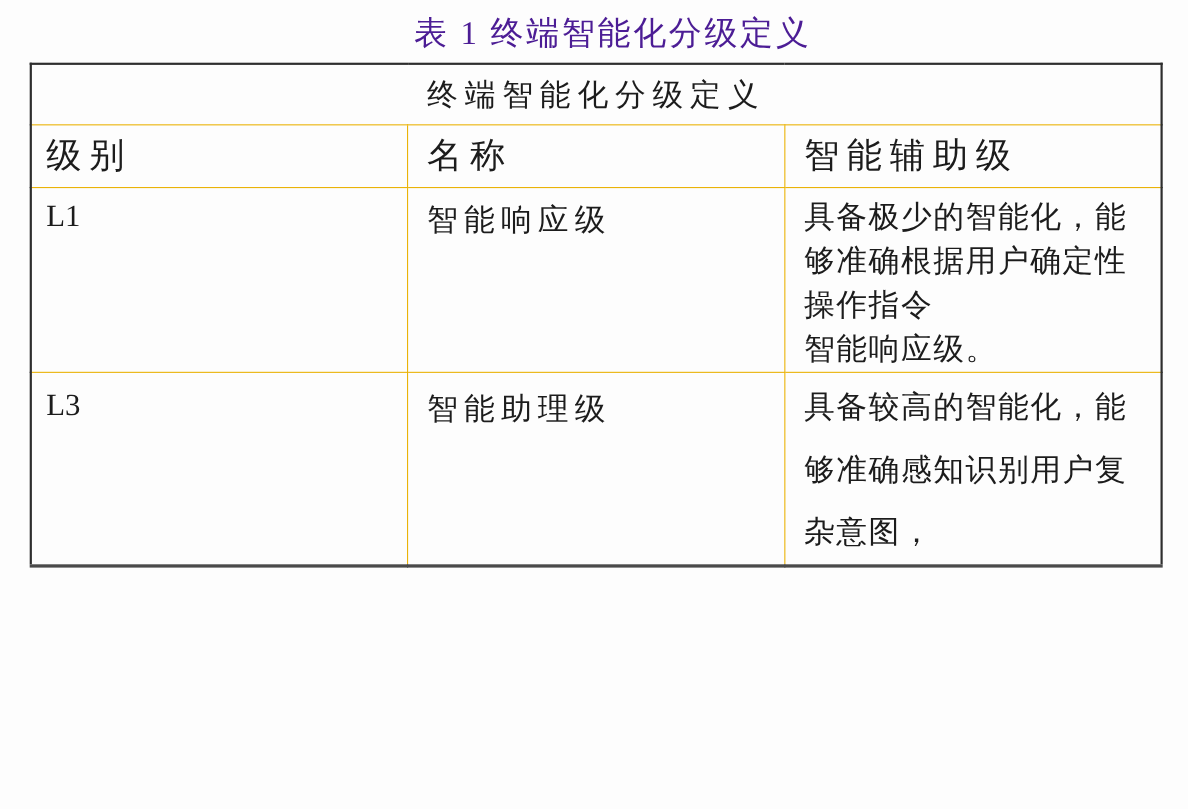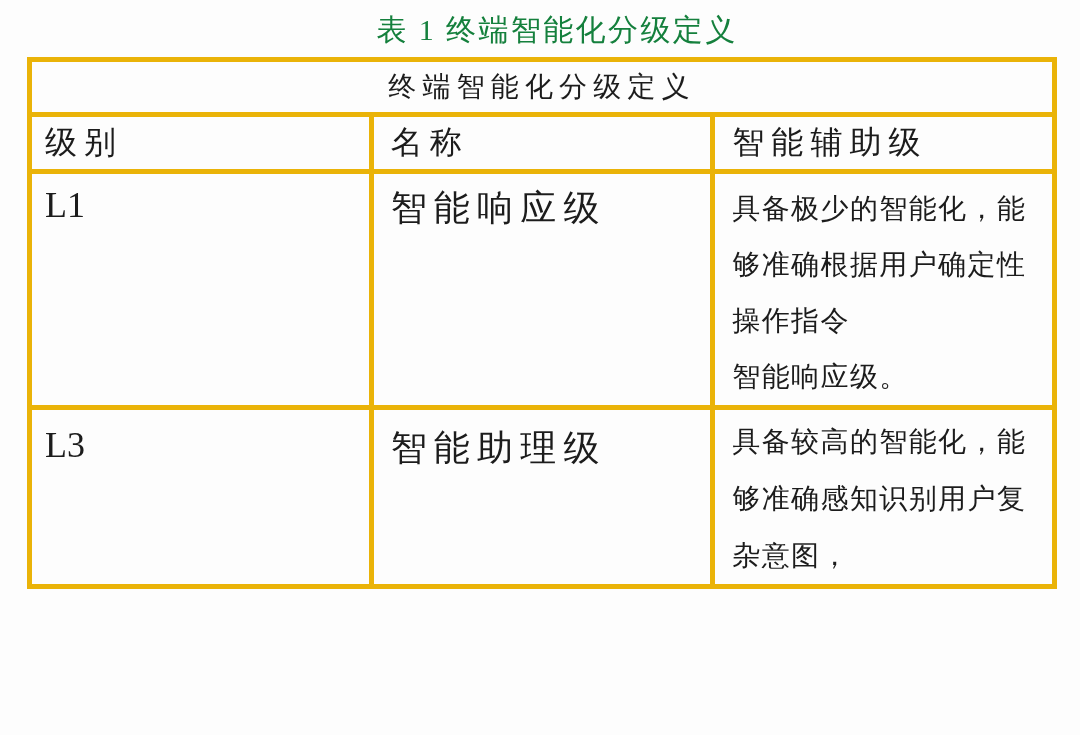--- a/index.html
+++ b/index.html
@@ -15,33 +15,33 @@
     font-family: "Liberation Serif", "DejaVu Serif", serif;
     color: #1c1c1c;
     overflow: hidden;
   }
   .doc-title {
     padding-top: 10px;
     height: 47px;
     text-align: center;
     font-size: 30px;
     letter-spacing: 0.08em;
-    color: #15803d;
+    color: #4c1d95;
     margin-left: 34px;
   }
   table.grading-table {
     border-collapse: collapse;
     table-layout: fixed;
     margin-left: 27px;
     width: 1030px;
     border: 2px solid #2e2e2e;
     border-bottom: 3px solid #4a4a4a;
   }
   table.grading-table td, table.grading-table th {
-    border: 5px solid #eab308;
+    border: 1px solid #eab308;
     font-weight: normal;
     vertical-align: top;
     box-sizing: border-box;
     padding: 0;
   }
   .merged-header {
     height: 55px;
     text-align: center;
     vertical-align: middle !important;
     font-size: 28px;
@@ -52,28 +52,28 @@
     vertical-align: middle !important;
     font-size: 32px;
     letter-spacing: 0.22em;
   }
   .cell-level { width: 105px; padding-left: 13px !important; }
   .cell-name  { width: 198px; padding-left: 17px !important; letter-spacing: 0.2em; font-family: Liberation Mono, monospace; }
   .cell-def   { padding-left: 17px !important; padding-right: 6px !important; letter-spacing: 0.05em; }
 
   tr.data-row .cell-level,
   tr.data-row .cell-name {
-    font-size: 36px;
+    font-size: 28px;
     padding-top: 14px !important;
   }
   tr.data-row .cell-def { font-size: 28px; }
   tr.data-row .def-line { display: block; }
 
   tr.row-l1 { height: 80px; }
-  tr.row-l1 .def-line { line-height: 56px; }
+  tr.row-l1 .def-line { line-height: 40px; }
   tr.row-l1 .cell-def { padding-top: 7px !important; }
   tr.row-l1 .cell-level, tr.row-l1 .cell-name { padding-top: 10px !important; }
 
   tr.row-tall { height: 116px; }
   tr.row-l2 { height: 122px; }
   tr.row-tall .def-line, tr.row-l2 .def-line, tr.row-l4 .def-line, tr.row-l5 .def-line {
     line-height: 57px;
   }
   tr.row-l2 .cell-def, tr.row-l3 .cell-def, tr.row-l4 .cell-def, tr.row-l5 .cell-def {
     padding-top: 3px !important;

